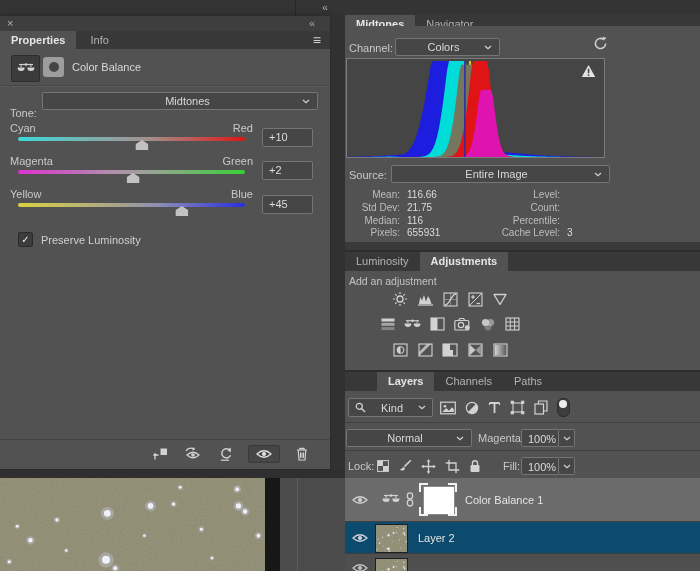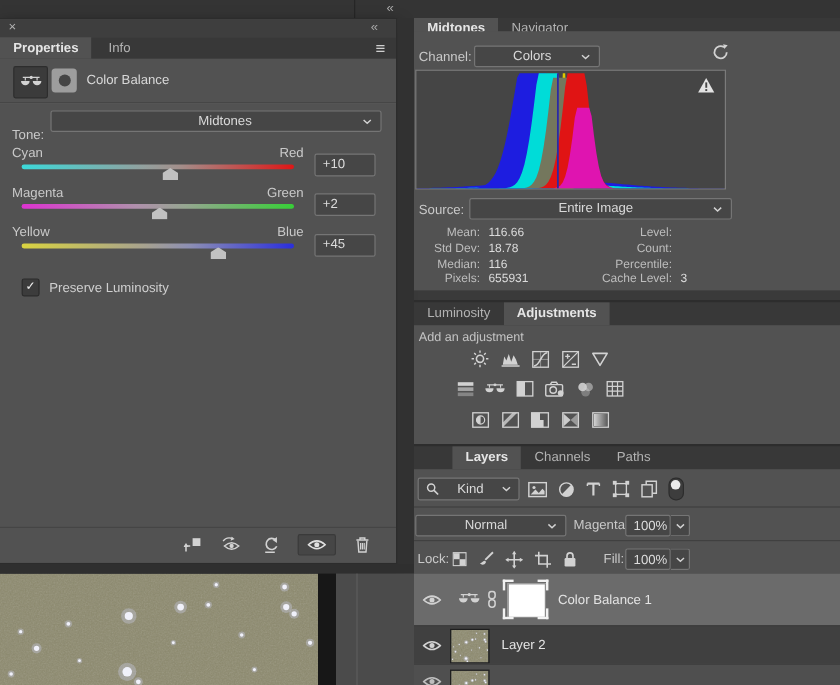--- a/index.html
+++ b/index.html
@@ -110,21 +110,21 @@
   .num-box{position:absolute;height:18px;background:#464646;border:1px solid #757575;border-radius:2px;
      line-height:18px;padding-left:6px;color:#dcdcdc;box-sizing:border-box;}
   .chev-box{position:absolute;height:18px;width:16px;background:#464646;border:1px solid #757575;border-left:none;
      border-radius:0 2px 2px 0;display:flex;align-items:center;justify-content:center;box-sizing:border-box;}
   #lock-label{position:absolute;left:3px;top:69px;color:#c9c9c9;}
   .lock-icons{position:absolute;left:32px;top:66px;display:flex;align-items:center;gap:9px;height:18px;}
   #fill-label{position:absolute;left:158px;top:69px;color:#c9c9c9;}
 
   .layer-row{position:absolute;left:0;width:355px;}
   #layer-row-1{top:87px;height:43px;background:#6b6b6b;}
-  #layer-row-2{top:130px;height:32px;background:#404040;border-top:1px solid #3e3e3e;}
+  #layer-row-2{top:130px;height:32px;background:#0c4a6e;border-top:1px solid #3e3e3e;}
   #layer-row-3{top:162px;height:18px;background:#4f4f4f;border-top:1px solid #3e3e3e;overflow:hidden;}
   .layer-eye{position:absolute;left:7px;}
   .layer-name{position:absolute;color:#e4e4e4;}
   .thumb{position:absolute;border:1px solid #1f1f1f;overflow:hidden;}
   #mask-thumb-wrap{position:absolute;left:74px;top:5px;width:38px;height:33px;}
   #mask-thumb{position:absolute;left:4px;top:3px;width:30px;height:27px;background:#ffffff;border:1px solid #8a8a8a;}
   .bracket{position:absolute;width:7px;height:7px;border:0 solid #f2f2f2;}
   .b-tl{left:0;top:0;border-left-width:2px;border-top-width:2px;}
   .b-tr{right:0;top:0;border-right-width:2px;border-top-width:2px;}
   .b-bl{left:0;bottom:0;border-left-width:2px;border-bottom-width:2px;}
@@ -368,21 +368,21 @@
     </div>
     <span id="source-label">Source:</span>
     <div class="dropdown" id="source-dropdown">
       <span class="dd-label">Entire Image</span>
       <svg width="8" height="5" class="icon">
           <use href="#sym-chev"></use>
         </svg>
     </div>
     <div class="stats" id="stats-left">
       <div><span class="lbl">Mean:</span><span class="val">116.66</span></div>
-      <div><span class="lbl">Std Dev:</span><span class="val">18.78</span></div>
+      <div><span class="lbl">Std Dev:</span><span class="val">21.75</span></div>
       <div><span class="lbl">Median:</span><span class="val">116</span></div>
       <div><span class="lbl">Pixels:</span><span class="val">655931</span></div>
     </div>
     <div class="stats" id="stats-right">
       <div><span class="lbl">Level:</span><span class="val"></span></div>
       <div><span class="lbl">Count:</span><span class="val"></span></div>
       <div><span class="lbl">Percentile:</span><span class="val"></span></div>
       <div><span class="lbl">Cache Level:</span><span class="val">3</span></div>
     </div>
   </div>

